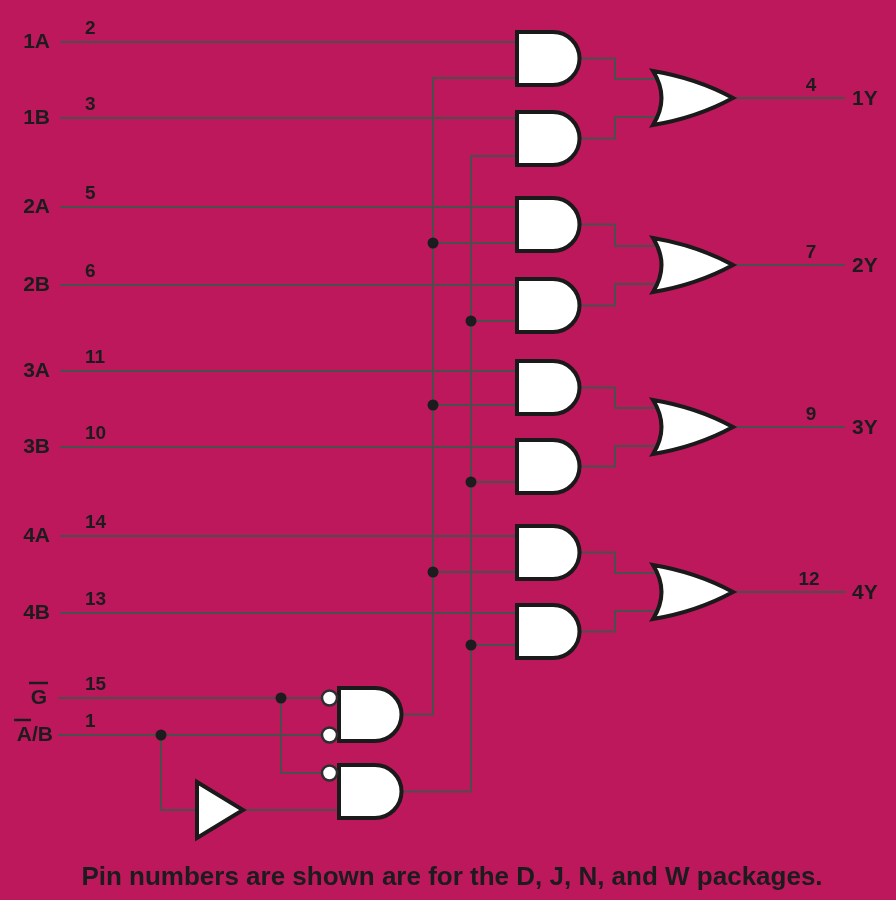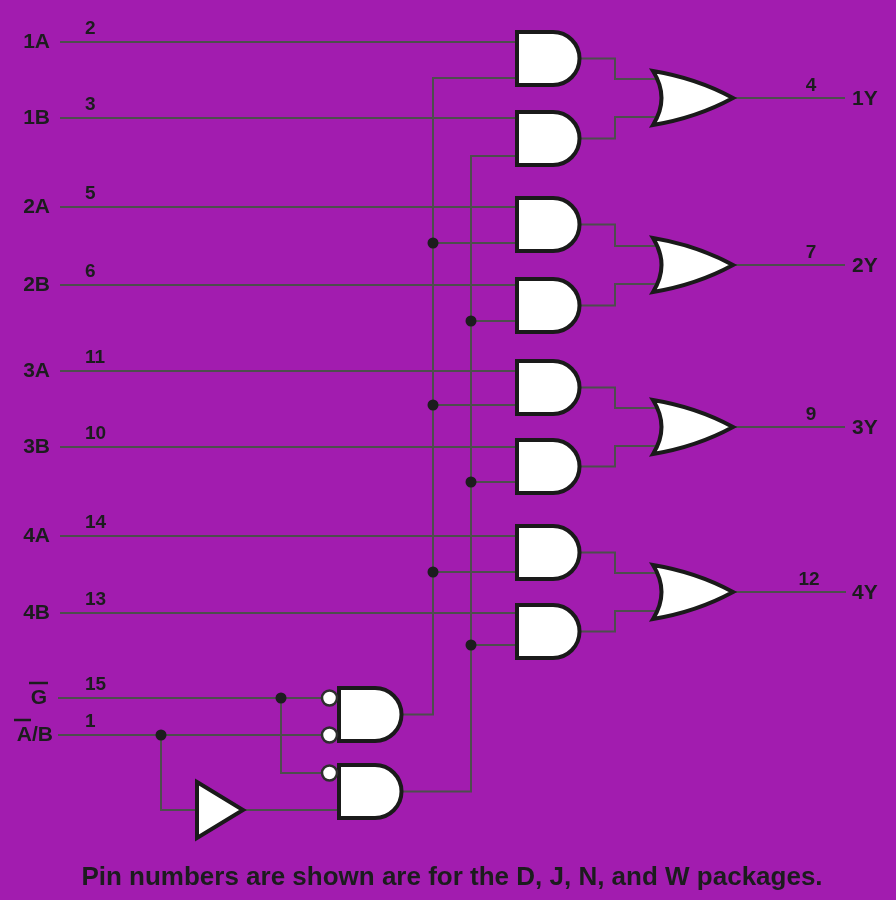--- a/index.html
+++ b/index.html
@@ -4,21 +4,21 @@
 <style>
   html, body {
     margin: 0;
     padding: 0;
     background: #ffffff;
   }
   .canvas {
     position: relative;
     width: 896px;
     height: 900px;
-    background: #a21caf;
+    background: #be185d;
     font-family: "Liberation Sans", sans-serif;
   }
   svg { display: block; }
   .lbl {
     font-family: "Liberation Sans", sans-serif;
     font-weight: bold;
     fill: #1c1c1e;
   }
   .sig  { font-size: 21px; }   
   .pin  { font-size: 19px; }   

